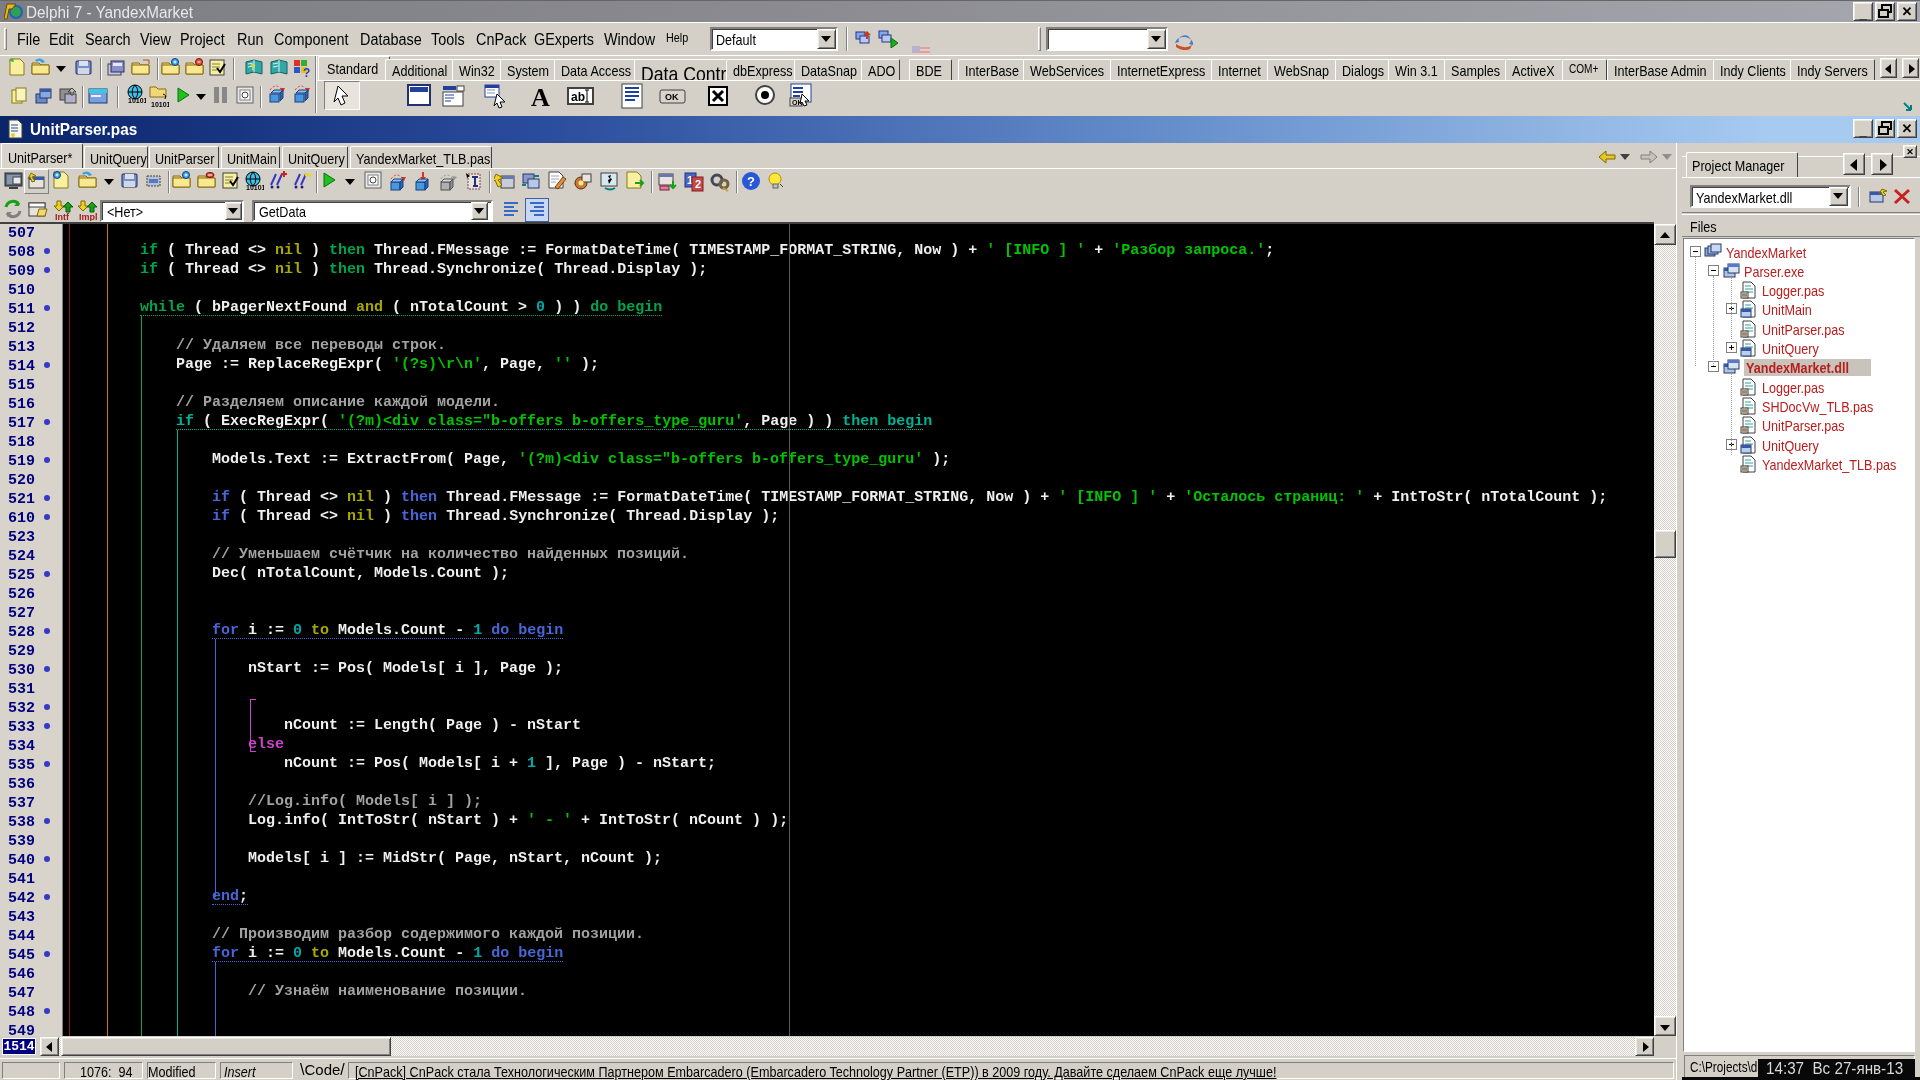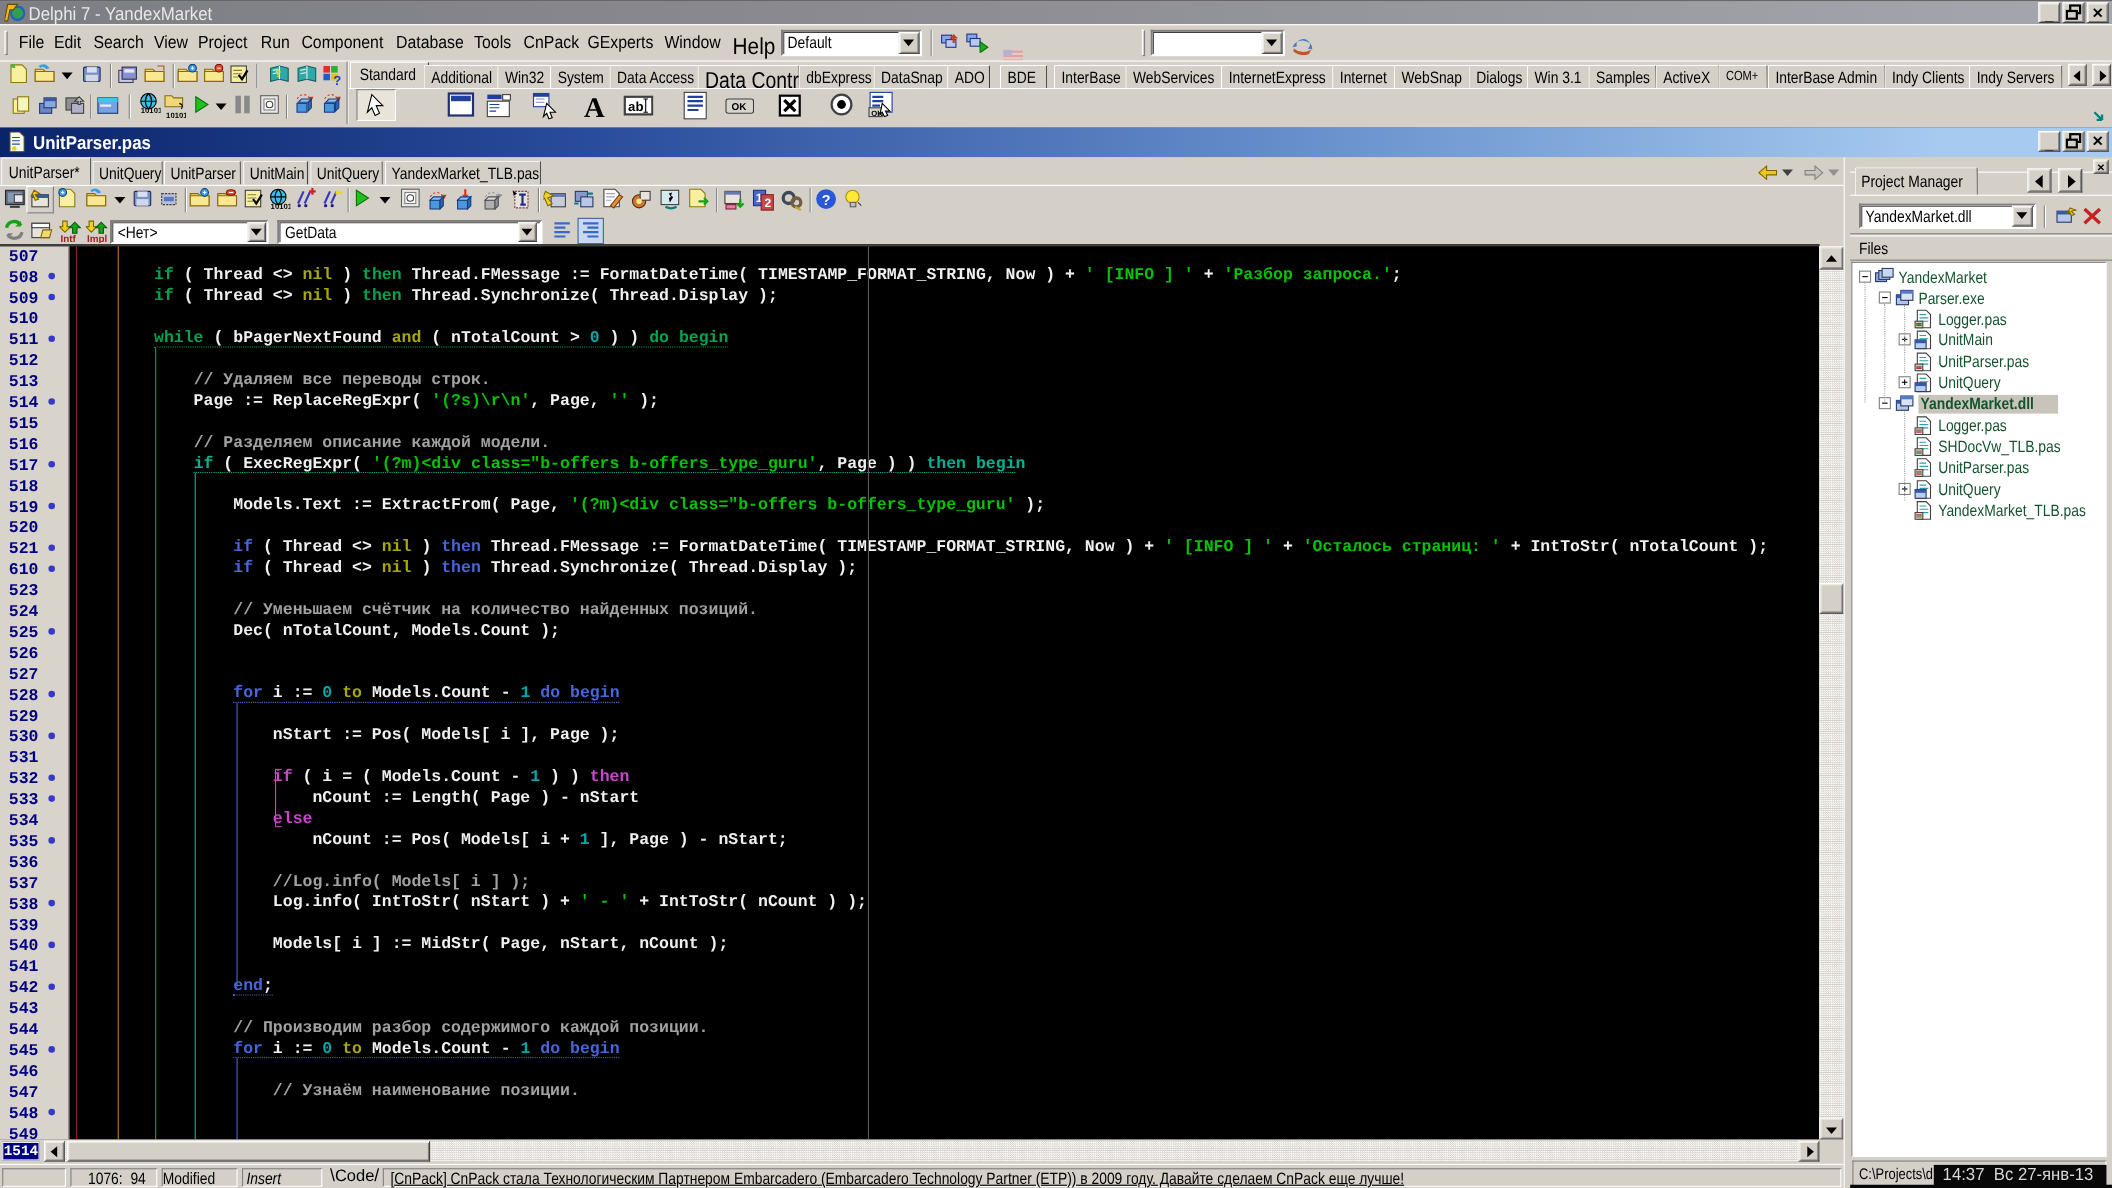--- a/index.html
+++ b/index.html
@@ -9,21 +9,21 @@
 .white-field{background:#fff;border:2px solid;border-color:#808080 #fff #fff #808080;box-shadow:inset 1px 1px 0 #404040}
 .btn{background:#d4d0c8;border:1px solid;border-color:#fff #404040 #404040 #fff;box-shadow:inset 1px 1px 0 #ece9e2,inset -1px -1px 0 #808080}
 .combo-btn{background:#d4d0c8;border:1px solid;border-color:#fff #404040 #404040 #fff;box-shadow:inset 1px 1px 0 #ece9e2,inset -1px -1px 0 #808080}
 .darr{width:0;height:0;border-left:5px solid transparent;border-right:5px solid transparent;border-top:6px solid #000}
 .code{font:bold 15px/19px "Liberation Mono",monospace;white-space:pre;color:#f0f0f0}
 .gnum{font:bold 15px/19px "Liberation Mono",monospace;color:#000080;text-align:right;width:35px}
 .c{color:#a2a2a2}.s{color:#00c400}.n{color:#00a8a8}.o{color:#a8a800}
 .g{color:#00a44c}.t{color:#00b294}.b{color:#4866d8}.m{color:#cc44cc}
 .tab{position:absolute;background:#d4d0c8;border:1px solid;border-color:#fff #404040 #404040 #fff;border-bottom:none;border-radius:2px 2px 0 0}
 .ttxt{position:absolute;font-size:15px;color:#000;white-space:nowrap}
-.tree-t{position:absolute;font-size:15px;color:#14532d;white-space:nowrap}
+.tree-t{position:absolute;font-size:15px;color:#b91c1c;white-space:nowrap}
 .dot{position:absolute;width:6px;height:6px;border-radius:50%;background:#3838c8}
 .sep{position:absolute;width:2px;background:#808080;border-right:1px solid #fff}
 .grip{position:absolute;width:3px;border:1px solid;border-color:#fff #808080 #808080 #fff}
 .nx{display:inline-block;transform:scaleX(.84);transform-origin:0 0;white-space:nowrap}
 .n9{display:inline-block;transform:scaleX(.9);transform-origin:0 0;white-space:nowrap}
 </style></head><body>
 <div class="abs" style="left:0;top:0;width:1920px;height:22px;background:linear-gradient(90deg,#7d7d84 0%,#8a8a90 40%,#a6a6ae 100%);border-top:1px solid #666;"></div>
 <div class="abs" style="left:4px;top:2px;width:19px;height:19px;">
 <svg width="19" height="19">
       <circle cx="12" cy="10" r="7" fill="#2060c0"></circle>
@@ -48,21 +48,21 @@
 <div class="abs ui" style="left:85px;top:31px;font-size:16px;"><span class="n9">Search</span></div>
 <div class="abs ui" style="left:140px;top:31px;font-size:16px;"><span class="n9">View</span></div>
 <div class="abs ui" style="left:180px;top:31px;font-size:16px;"><span class="n9">Project</span></div>
 <div class="abs ui" style="left:237px;top:31px;font-size:16px;"><span class="n9">Run</span></div>
 <div class="abs ui" style="left:274px;top:31px;font-size:16px;"><span class="n9">Component</span></div>
 <div class="abs ui" style="left:360px;top:31px;font-size:16px;"><span class="n9">Database</span></div>
 <div class="abs ui" style="left:431px;top:31px;font-size:16px;"><span class="n9">Tools</span></div>
 <div class="abs ui" style="left:476px;top:31px;font-size:16px;"><span class="n9">CnPack</span></div>
 <div class="abs ui" style="left:534px;top:31px;font-size:16px;"><span class="n9">GExperts</span></div>
 <div class="abs ui" style="left:604px;top:31px;font-size:16px;"><span class="n9">Window</span></div>
-<div class="abs ui" style="left:666px;top:31px;font-size:21px;"><span class="n9">Help</span></div>
+<div class="abs ui" style="left:666px;top:31px;font-size:12px;"><span class="n9">Help</span></div>
 <div class="abs white-field" style="left:710px;top:27px;width:128px;height:24px;"></div>
 <div class="abs ui" style="left:716px;top:31px;font-size:15px;"><span class="nx">Default</span></div>
 <div class="abs combo-btn" style="left:817px;top:29px;width:19px;height:20px;"></div>
 <div class="abs darr" style="left:821px;top:36px;"></div>
 <div class="abs sep" style="left:846px;top:27px;height:24px;"></div>
 <div class="abs" style="left:854px;top:28px;width:20px;height:20px;"><svg width="20" height="20">
       <rect x="2" y="4" width="9" height="7" fill="#86a8e8" stroke="#24348c"></rect>
       <rect x="6" y="8" width="9" height="7" fill="#b8c8f0" stroke="#24348c"></rect>
       <path d="M13 3l4 4h-3v4h-2V7h-3z" fill="#c83c1e"></path>
     </svg></div>
@@ -594,21 +594,20 @@
 <div class="abs code" style="left:68px;top:342px;">                Dec( nTotalCount, Models.Count );</div>
 <div class="abs gnum" style="left:0;top:363px;">526</div>
 <div class="abs gnum" style="left:0;top:382px;">527</div>
 <div class="abs gnum" style="left:0;top:401px;">528</div>
 <div class="abs code" style="left:68px;top:399px;">                <span class="b">for</span> i := <span class="n">0</span> <span class="o">to</span> Models.Count - <span class="n">1</span> <span class="b">do</span> <span class="b">begin</span></div>
 <div class="abs gnum" style="left:0;top:420px;">529</div>
 <div class="abs gnum" style="left:0;top:439px;">530</div>
 <div class="abs code" style="left:68px;top:437px;">                    nStart := Pos( Models[ i ], Page );</div>
 <div class="abs gnum" style="left:0;top:458px;">531</div>
 <div class="abs gnum" style="left:0;top:477px;">532</div>
-<div class="abs code" style="left:68px;top:475px;">                    <span class="m">if</span> ( i = ( Models.Count - <span class="n">1</span> ) ) <span class="m">then</span></div>
 <div class="abs gnum" style="left:0;top:496px;">533</div>
 <div class="abs code" style="left:68px;top:494px;">                        nCount := Length( Page ) - nStart</div>
 <div class="abs gnum" style="left:0;top:515px;">534</div>
 <div class="abs code" style="left:68px;top:513px;">                    <span class="m">else</span></div>
 <div class="abs gnum" style="left:0;top:534px;">535</div>
 <div class="abs code" style="left:68px;top:532px;">                        nCount := Pos( Models[ i + <span class="n">1</span> ], Page ) - nStart;</div>
 <div class="abs gnum" style="left:0;top:553px;">536</div>
 <div class="abs gnum" style="left:0;top:572px;">537</div>
 <div class="abs code" style="left:68px;top:570px;">                    <span class="c">//Log.info( Models[ i ] );</span></div>
 <div class="abs gnum" style="left:0;top:591px;">538</div>

